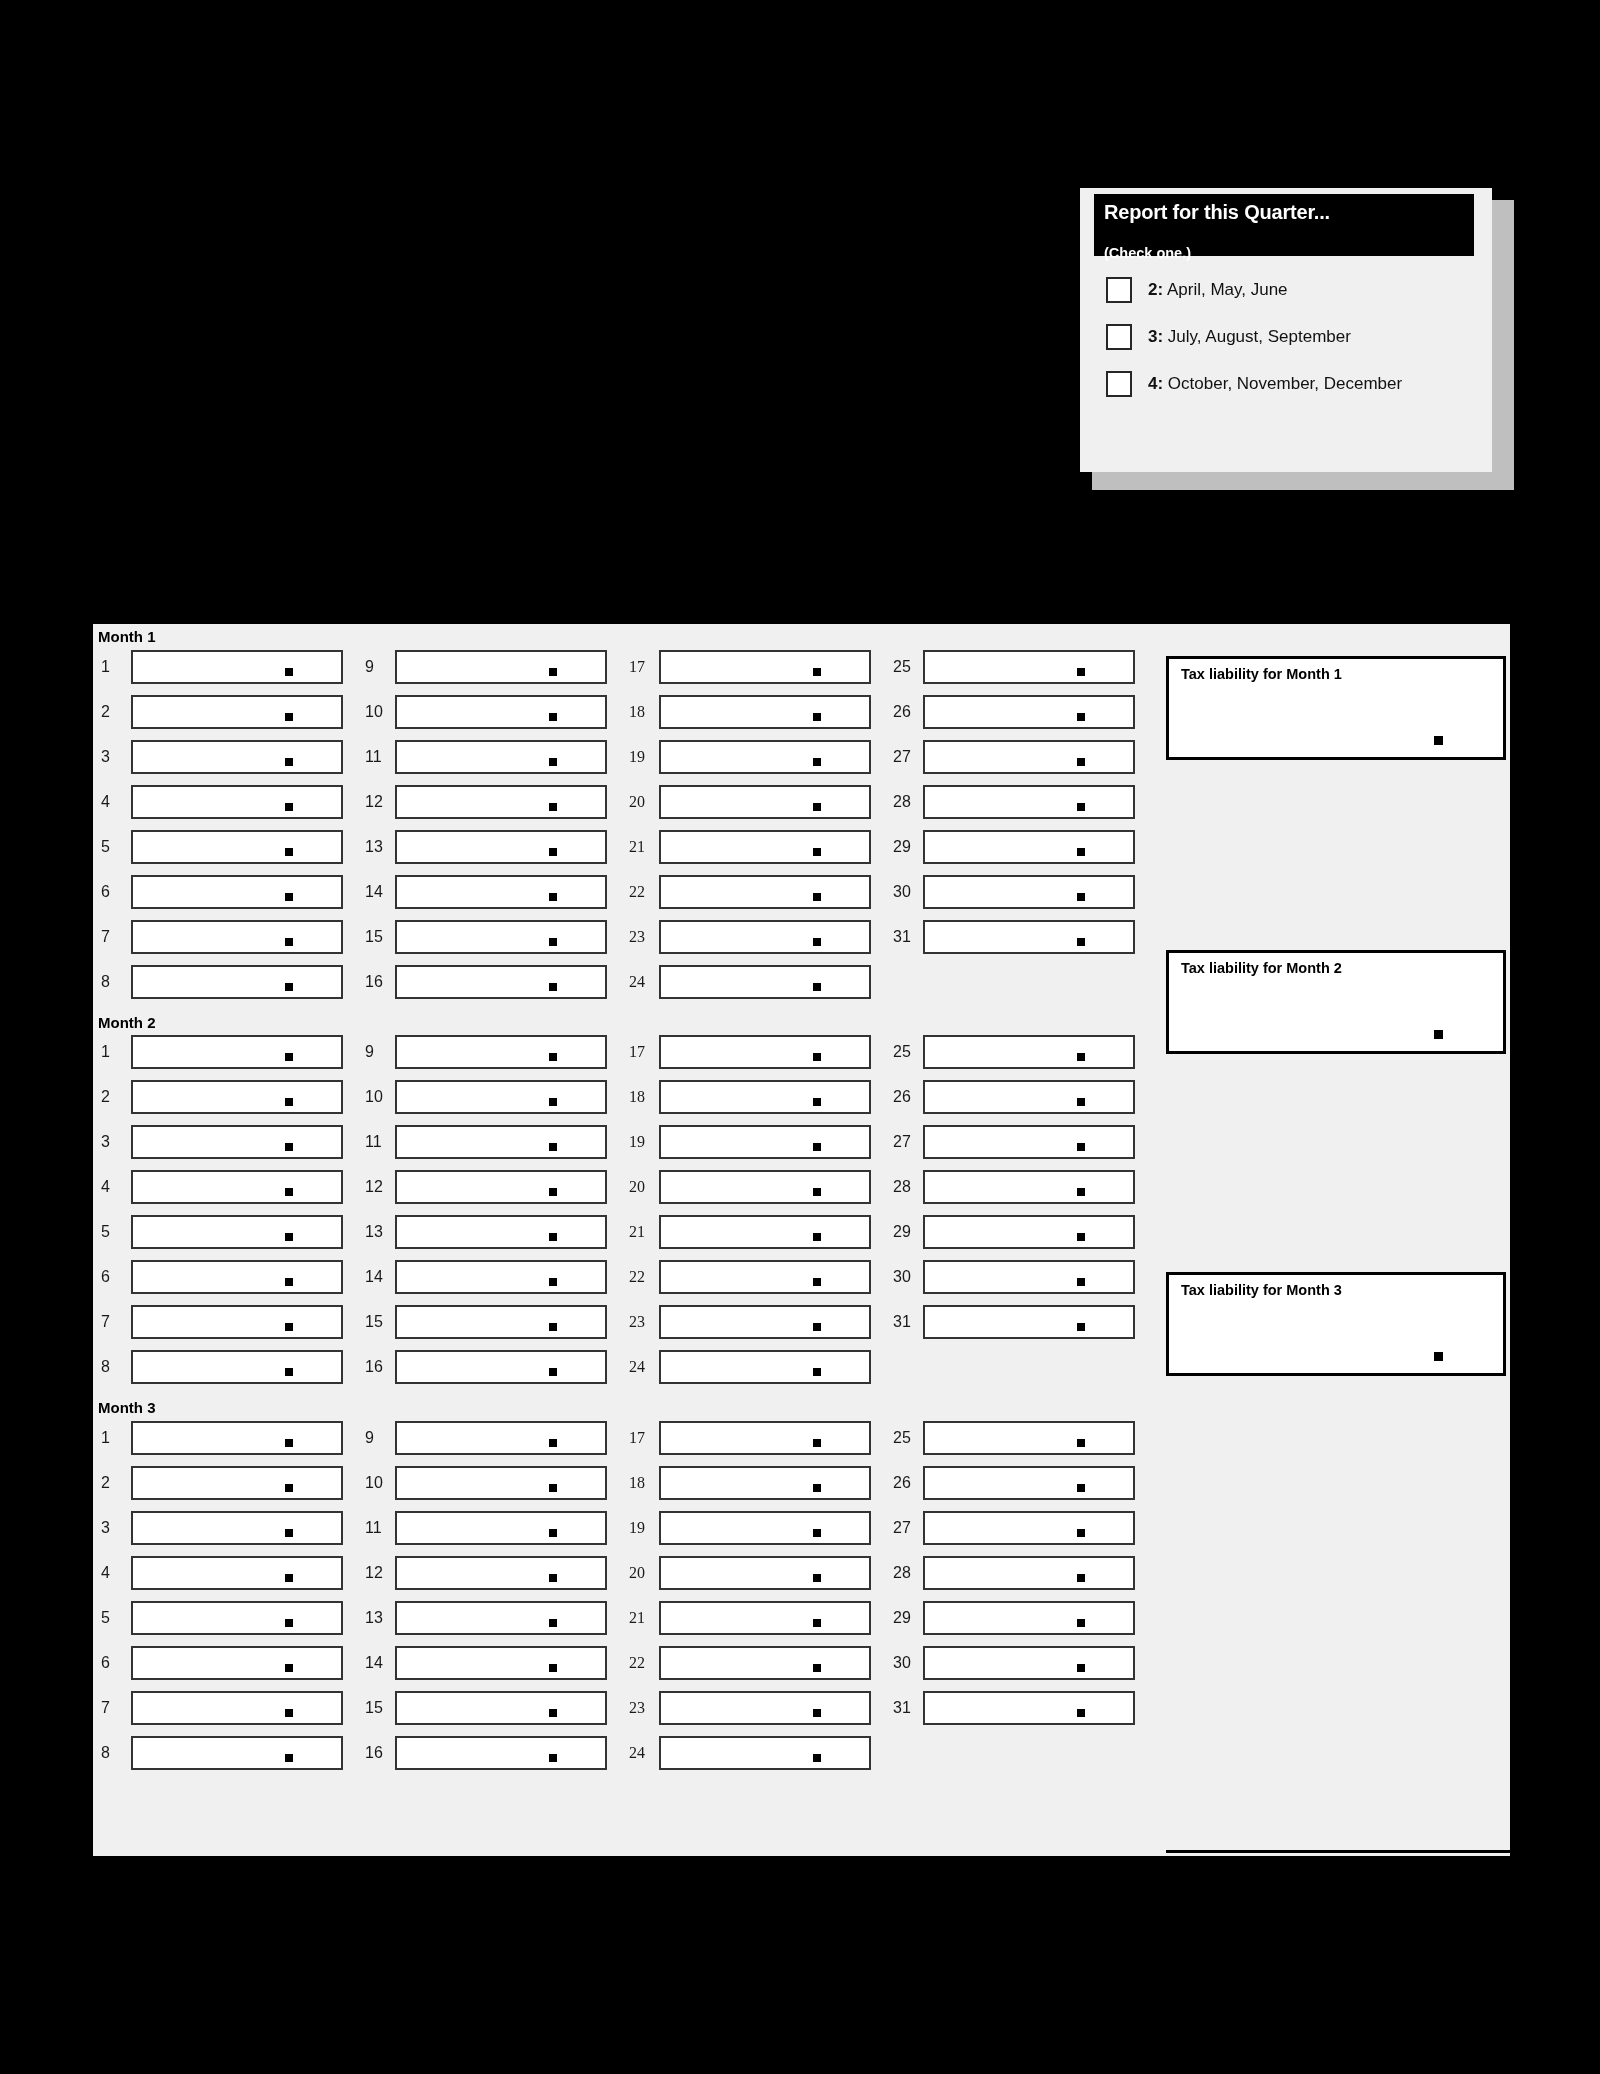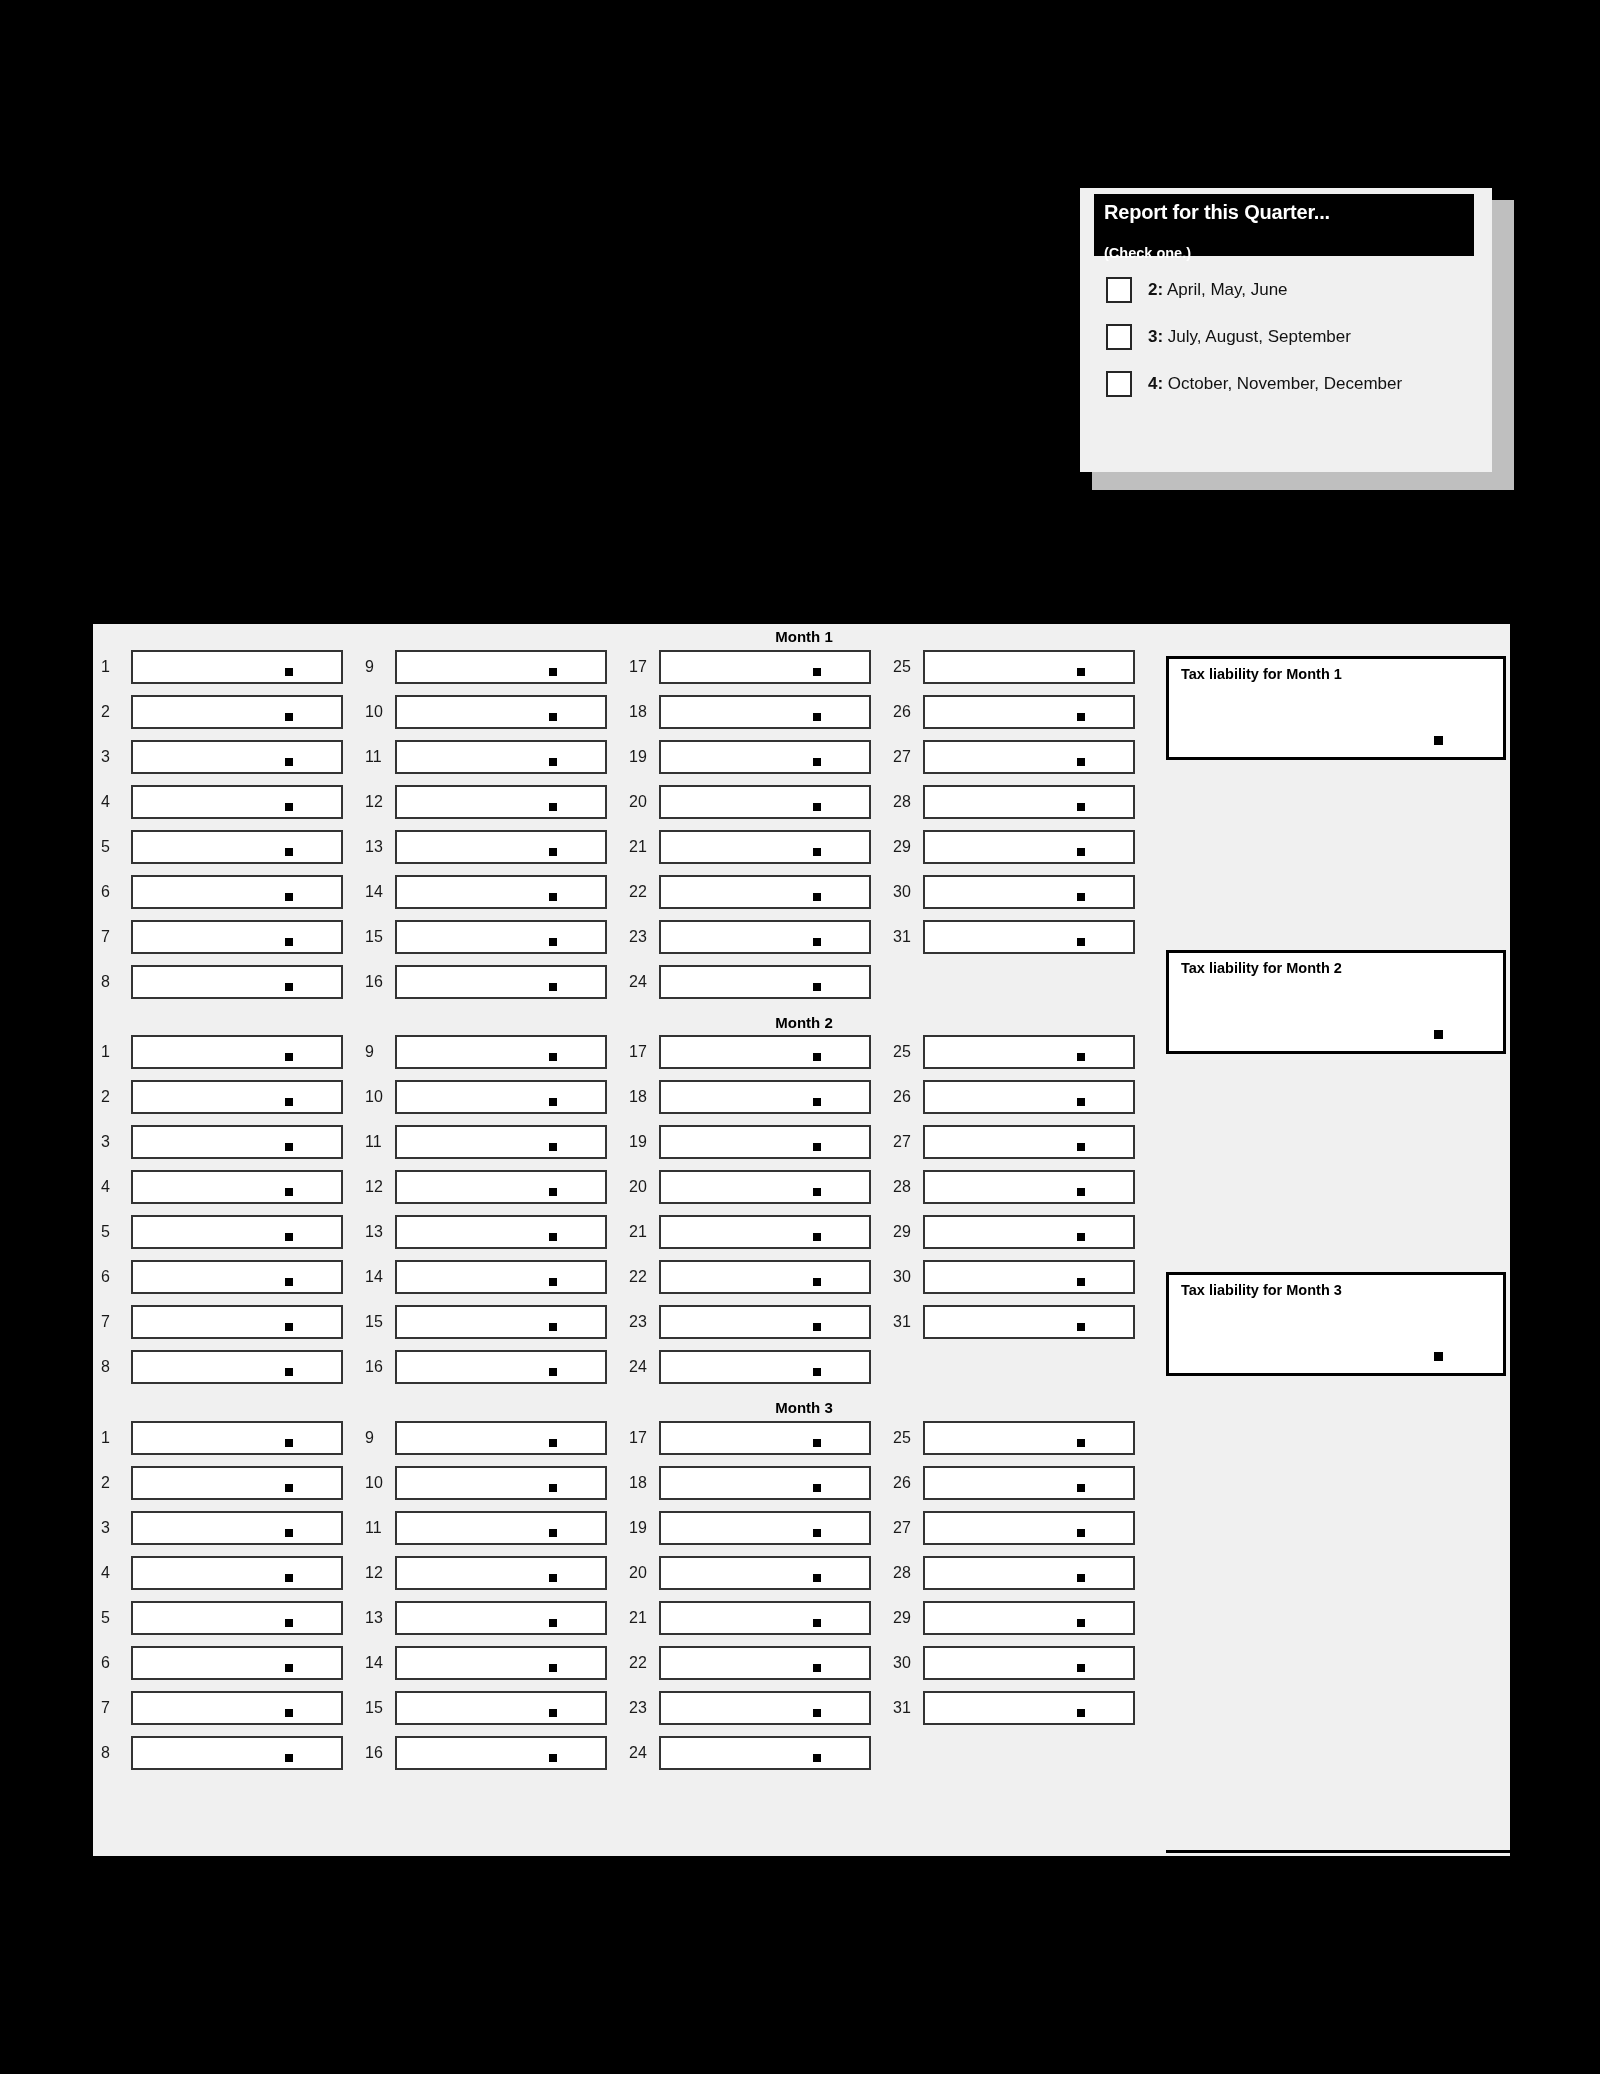--- a/index.html
+++ b/index.html
@@ -94,31 +94,30 @@
     background: #f0f0f0;
   }
 
   .month-block { position: relative; width: 100%; }
   .month-title {
     font-size: 15px;
     font-weight: bold;
     color: #000000;
     padding: 5px 0 4px 5px;
     line-height: 1.1;
-    text-align: center;
   }
 
   .day-cols {
     position: relative;
     width: 1050px;
   }
   .day-col { position: absolute; top: 0; }
   .day-col.c1 { left: 8px;   width: 242px; }
   .day-col.c2 { left: 272px; width: 242px; }
-  .day-col.c3 { left: 536px; width: 242px; }
+  .day-col.c3 { left: 536px; width: 242px; font-family: Liberation Serif, serif; }
   .day-col.c4 { left: 800px; width: 242px; }
 
   .day-row {
     display: flex;
     align-items: center;
     height: 34px;
     margin-bottom: 11px;
   }
   .day-num {
     width: 30px;

